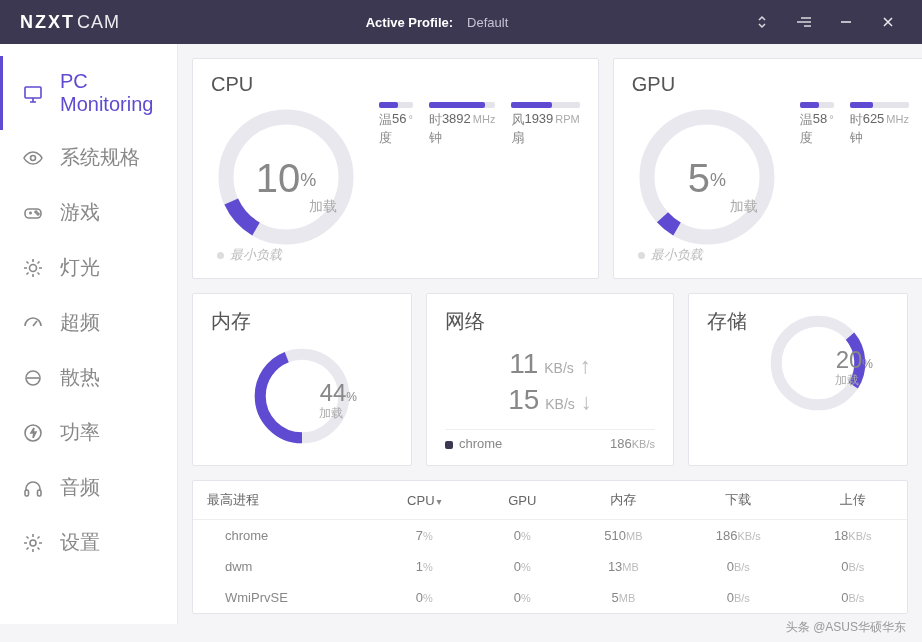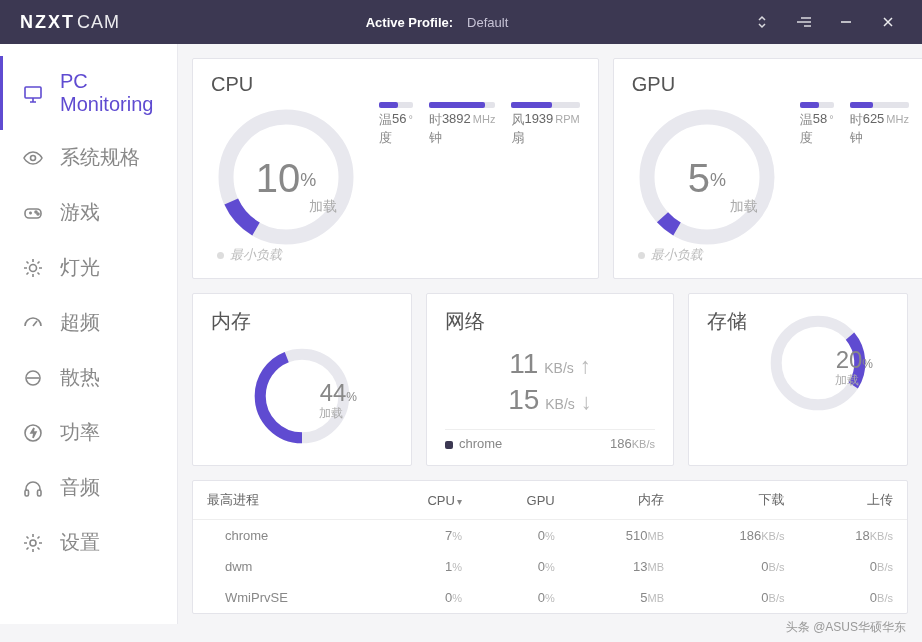--- a/index.html
+++ b/index.html
@@ -67,21 +67,21 @@
 .net-line .u { font-size: 14px; color: #aaa; }
 .net-arrow { font-size: 22px; color: #bbb; }
 .net-footer { width: 100%; display: flex; justify-content: space-between; color: #888; font-size: 13px; border-top: 1px solid #eee; padding-top: 6px; margin-top: 6px; }
 .net-footer .dot { display: inline-block; width: 8px; height: 8px; background: #3c3852; border-radius: 2px; margin-right: 6px; vertical-align: middle; }
 .net-footer .u { color: #aaa; font-size: 11px; }
 
 
 .table-card { padding: 0; }
 table { width: 100%; border-collapse: collapse; font-size: 13px; color: #666; }
 th { text-align: left; font-weight: normal; color: #666; padding: 10px 14px; border-bottom: 1px solid #eee; }
-th.r, td.r { text-align: right; }
+th.r, td.r { text-align: center; }
 td { padding: 8px 14px; color: #888; }
 td.name { padding-left: 32px; }
 .sort-arrow { font-size: 10px; color: #888; margin-left: 2px; }
 td .u, th .u { color: #bbb; font-size: 11px; }
 
 .watermark { position: absolute; bottom: 6px; right: 16px; color: #999; font-size: 12px; pointer-events: none; }
 
 svg.ring-svg { width: 100%; height: 100%; }
 </style>
 </head>

